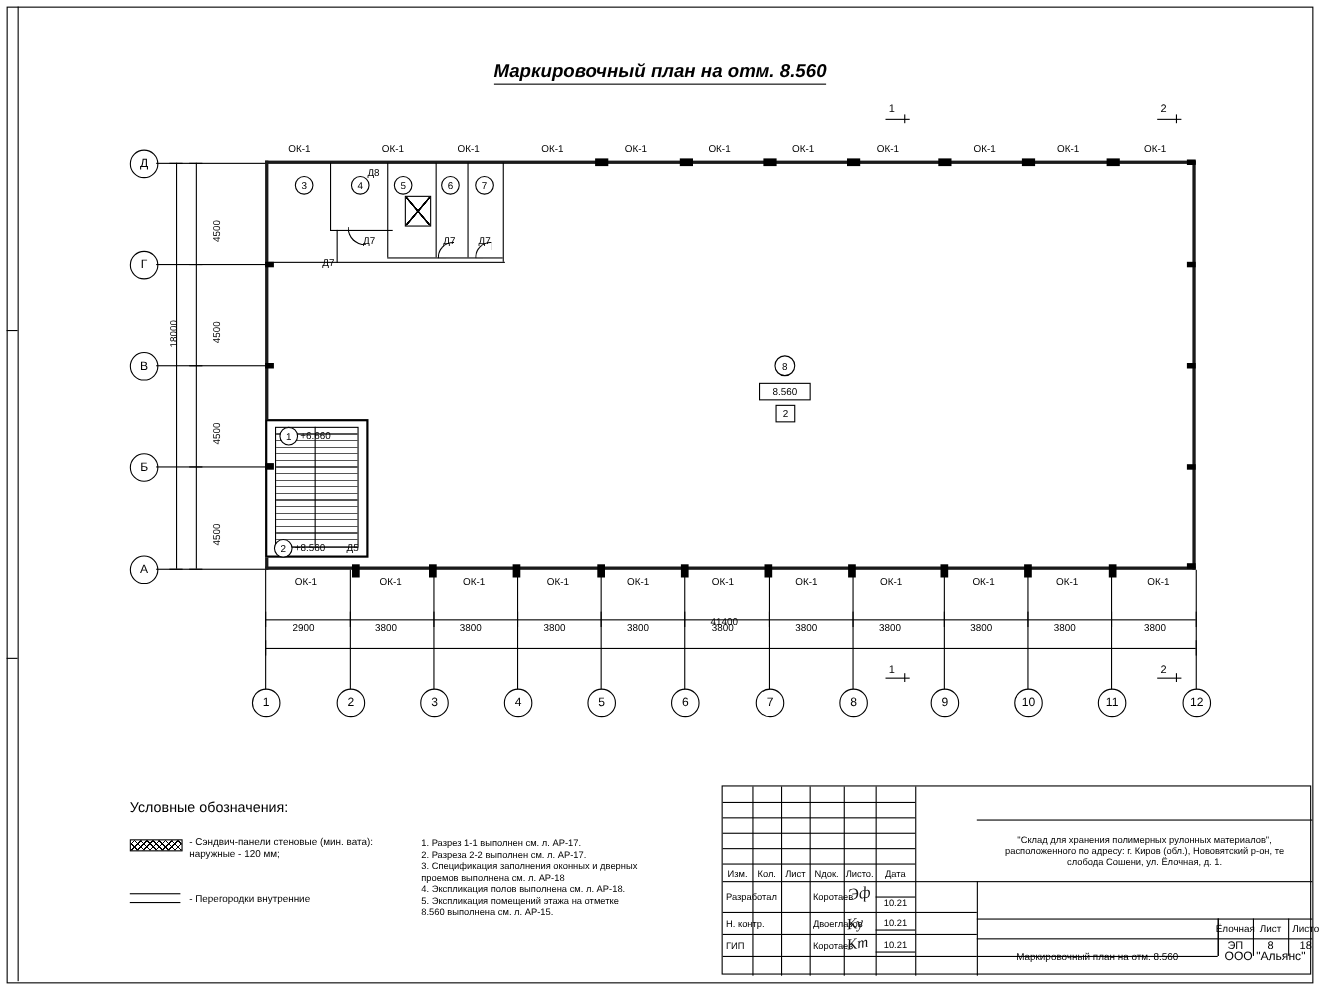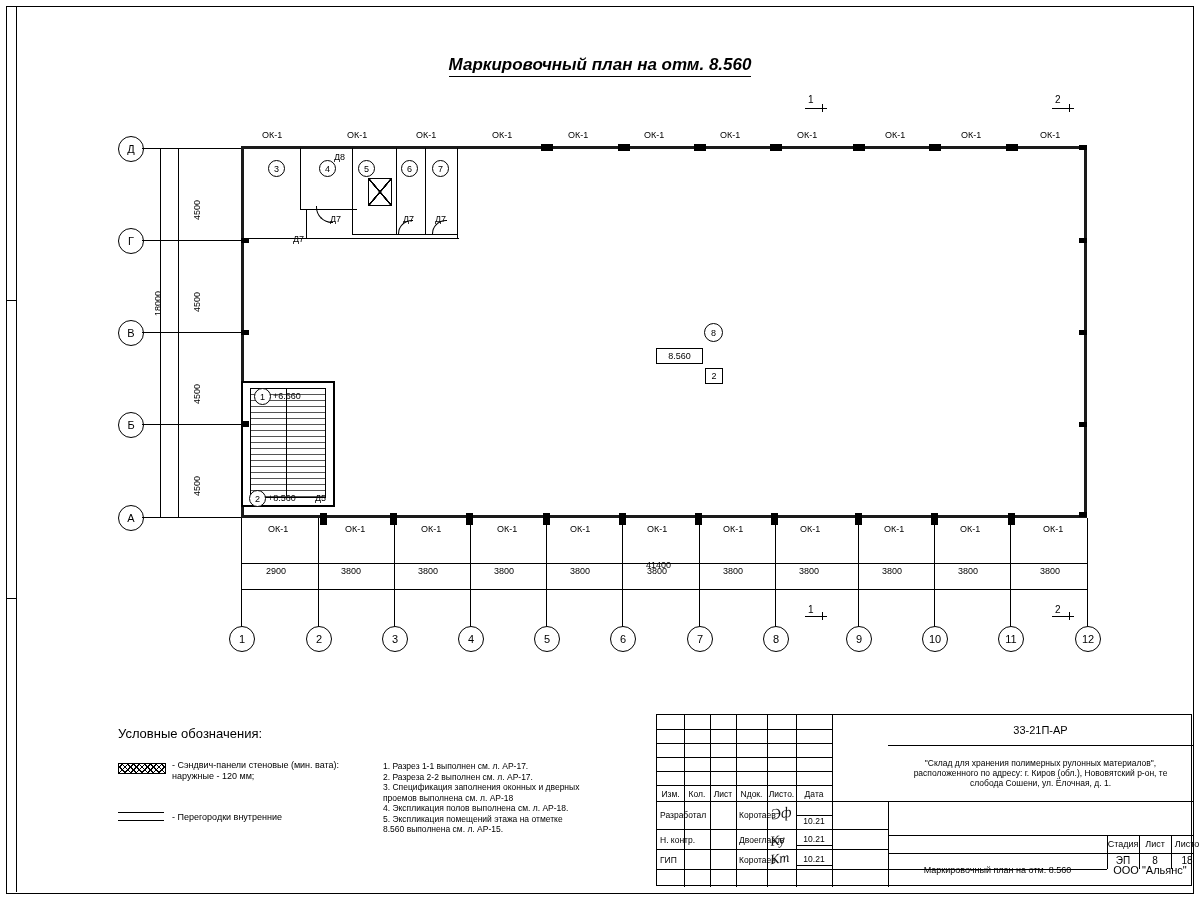--- a/index.html
+++ b/index.html
@@ -170,21 +170,21 @@
     <div class="lbl" style="left:403px;top:214px;"><span>Д7</span></div>
     <div class="lbl" style="left:435px;top:214px;"><span>Д7</span></div>
 
     <div style="position:absolute;left:316px;top:206px;width:16px;height:16px;border-left:1px solid #000;border-bottom:1px solid #000;border-radius:0 0 0 16px;"></div>
     <div style="position:absolute;left:398px;top:220px;width:14px;height:14px;border-left:1px solid #000;border-top:1px solid #000;border-radius:14px 0 0 0;"></div>
     <div style="position:absolute;left:432px;top:220px;width:14px;height:14px;border-left:1px solid #000;border-top:1px solid #000;border-radius:14px 0 0 0;"></div>
 
     <div class="bub" style="left:704px;top:323px;width:17px;height:17px;">
         <span>8</span>
       </div>
-    <div class="boxn" style="left:656px;top:348px;width:45px;height:14px;align-items:center;">
+    <div class="boxn" style="left:690px;top:348px;width:45px;height:14px;align-items:center;">
         <span>8.560</span>
       </div>
     <div class="boxn" style="left:705px;top:368px;width:16px;height:14px;">
         <span>2</span>
       </div>
 
     <div style="position:absolute;left:241px;top:381px;width:90px;height:122px;border:2px solid #000;background:#fff;"></div>
     <div style="position:absolute;left:250px;top:388px;width:74px;height:108px;border:1px solid #000;
       background:repeating-linear-gradient(to bottom,#fff 0 5px,#555 5px 6px);"></div>
     <div style="position:absolute;left:286px;top:388px;width:1px;height:108px;background:#000;"></div>
@@ -411,35 +411,32 @@
       </div>
     <div class="scell l" style="left:79px;top:136px;width:96px;height:18px;">
         <span>Коротаев</span>
       </div>
     <div class="scell" style="left:139px;top:138px;width:36px;height:12px;">
         <span>10.21</span>
       </div>
     <div class="sh" style="left:139px;top:150px;width:36px;"></div>
     <div class="sig" style="left:113px;top:136px;font-size:14px;">Кт</div>
 
-    <div class="scell" style="left:231px;top:0;width:305px;height:30px;font-size:11px;">
-        <span>33-21П-АР</span>
-      </div>
     <div class="scell" style="left:231px;top:30px;width:305px;height:56px;font-size:8.5px;white-space:pre-line;"><span>"Склад для хранения полимерных рулонных материалов",
 расположенного по адресу: г. Киров (обл.), Нововятский р-он, те
 слобода Сошени, ул. Ёлочная, д. 1.</span></div>
     <div class="scell" style="left:231px;top:138px;width:219px;height:34px;font-size:9px;">
         <span>Маркировочный план на отм. 8.560</span>
       </div>
     <div class="scell" style="left:450px;top:138px;width:86px;height:34px;font-size:11px;">
         <span>ООО "Альянс"</span>
       </div>
 
     <div class="scell" style="left:450px;top:120px;width:32px;height:18px;font-size:9px;">
-        <span>Стадия</span>
+        <span>Ёлочная</span>
       </div>
     <div class="scell" style="left:482px;top:120px;width:32px;height:18px;font-size:9px;">
         <span>Лист</span>
       </div>
     <div class="scell" style="left:514px;top:120px;width:32px;height:18px;font-size:9px;">
         <span>Листо</span>
       </div>
     <div class="scell" style="left:450px;top:138px;width:32px;height:16px;font-size:10px;">
         <span>ЭП</span>
       </div>

